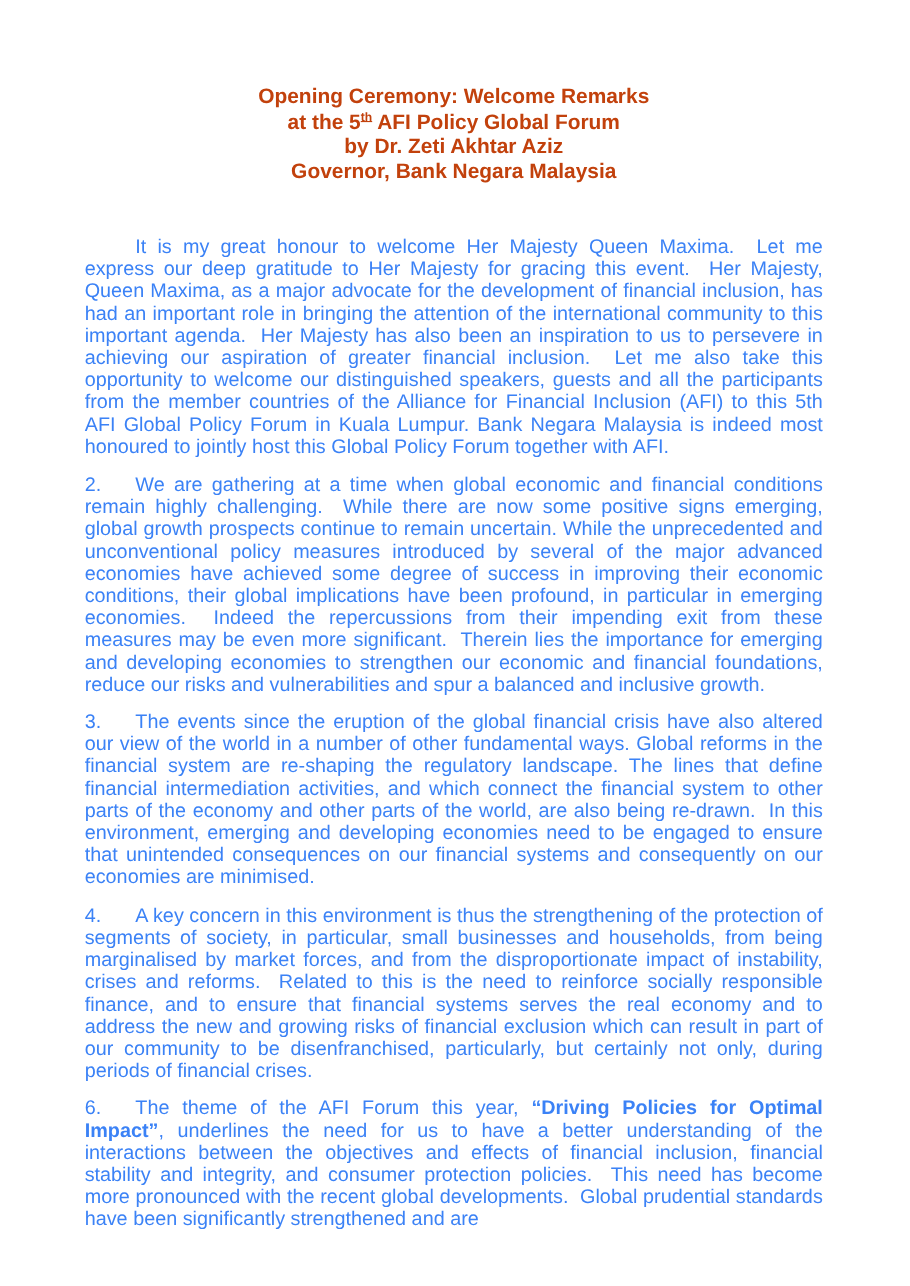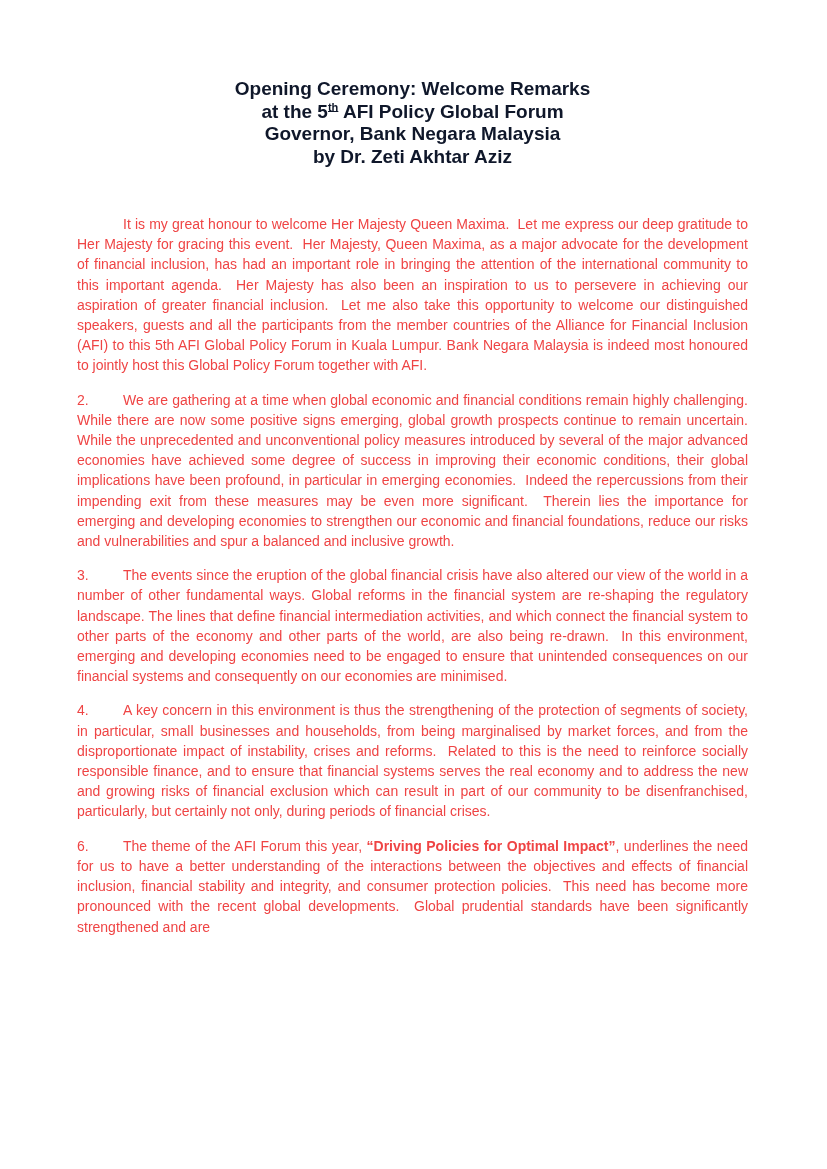--- a/index.html
+++ b/index.html
@@ -20,34 +20,34 @@
     position: absolute;
     left: 77px;
     top: 78px;
     width: 671px;
   }
   .title-block {
     text-align: center;
     font-weight: bold;
     font-size: 19px;
     line-height: 22.5px;
-    color: #0f172a;
+    color: #c2410c;
   }
   .title-line sup {
     font-size: 11px;
     vertical-align: super;
     line-height: 0;
     text-decoration: underline;
   }
   .body-block {
     margin-top: 46px;
-    font-size: 14px;
+    font-size: 18px;
     line-height: 20.2px;
     text-align: justify;
-    color: #ef4444;
+    color: #3b82f6;
   }
   .para {
     margin: 0 0 14px 0;
   }
   .para span.ptext {
     white-space: pre-wrap;
   }
   .para.indent-first {
     text-indent: 46px;
   }
@@ -63,22 +63,22 @@
 </style>
 </head>
 <body>
 
 <div class="page">
   <div class="content">
 
     <header class="title-block">
       <div class="title-line">Opening Ceremony: Welcome Remarks</div>
       <div class="title-line"><span>at the 5</span><sup>th</sup><span> AFI Policy Global Forum</span></div>
+      <div class="title-line">by Dr. Zeti Akhtar Aziz</div>
       <div class="title-line">Governor, Bank Negara Malaysia</div>
-      <div class="title-line">by Dr. Zeti Akhtar Aziz</div>
     </header>
 
     <section class="body-block">
 
       <p class="para indent-first"><span class="ptext">It is my great honour to welcome Her Majesty Queen Maxima.  Let me express our deep gratitude to Her Majesty for gracing this event.  Her Majesty, Queen Maxima, as a major advocate for the development of financial inclusion, has had an important role in bringing the attention of the international community to this important agenda.  Her Majesty has also been an inspiration to us to persevere in achieving our aspiration of greater financial inclusion.  Let me also take this opportunity to welcome our distinguished speakers, guests and all the participants from the member countries of the Alliance for Financial Inclusion (AFI) to this 5th AFI Global Policy Forum in Kuala Lumpur. Bank Negara Malaysia is indeed most honoured to jointly host this Global Policy Forum together with AFI.</span></p>
 
       <p class="para"><span class="pnum">2.</span><span class="ptext">We are gathering at a time when global economic and financial conditions remain highly challenging.  While there are now some positive signs emerging, global growth prospects continue to remain uncertain. While the unprecedented and unconventional policy measures introduced by several of the major advanced economies have achieved some degree of success in improving their economic conditions, their global implications have been profound, in particular in emerging economies.  Indeed the repercussions from their impending exit from these measures may be even more significant.  Therein lies the importance for emerging and developing economies to strengthen our economic and financial foundations, reduce our risks and vulnerabilities and spur a balanced and inclusive growth.</span></p>
 
       <p class="para"><span class="pnum">3.</span><span class="ptext">The events since the eruption of the global financial crisis have also altered our view of the world in a number of other fundamental ways. Global reforms in the financial system are re-shaping the regulatory landscape. The lines that define financial intermediation activities, and which connect the financial system to other parts of the economy and other parts of the world, are also being re-drawn.  In this environment, emerging and developing economies need to be engaged to ensure that unintended consequences on our financial systems and consequently on our economies are minimised.</span></p>
 

